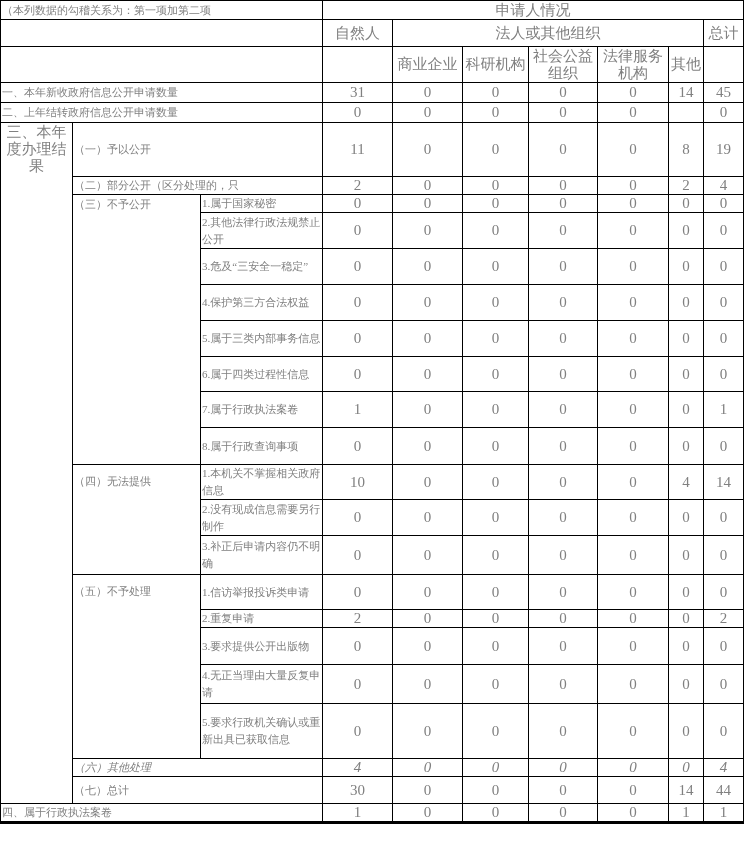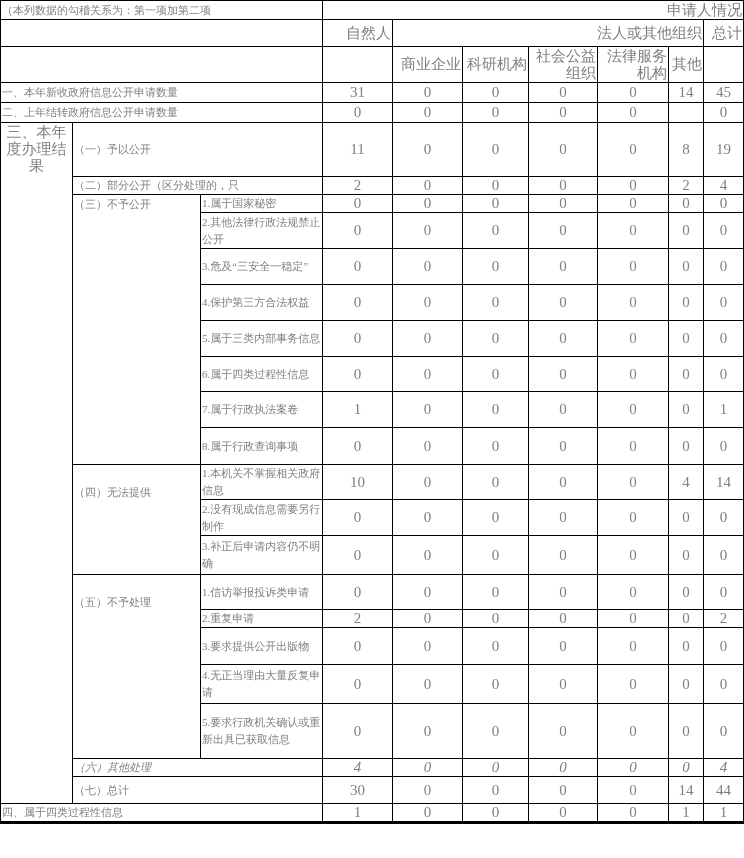--- a/index.html
+++ b/index.html
@@ -20,22 +20,22 @@
     line-height:17px;
     text-align:center;
     vertical-align:middle;
     padding:0 1px;
     overflow:hidden;
   }
   td.lab{text-align:left;font-size:11px;}
   td.cen{text-align:center;}
   td.nw{white-space:nowrap;}
   td.vtop{vertical-align:top;padding-top:1px;}
-  td.pt{padding-top:19px;}
-  td.hd{font-size:15px;text-align:right;}
+  td.pt{padding-top:9px;font-family:Liberation Mono, monospace;}
+  td.hd{font-size:15px;text-align:center;}
 </style>
 </head>
 <body>
 
 <table class="report">
   <colgroup>
     <col style="width:72px">
       <col style="width:128px">
       <col style="width:122px">
     <col style="width:70px">
@@ -287,21 +287,21 @@
         <td colspan="2" class="lab nw">（七）总计</td>
         <td>30</td>
         <td>0</td>
         <td>0</td>
         <td>0</td>
         <td>0</td>
         <td>14</td>
         <td>44</td>
       </tr>
       <tr style="height: 19px;">
-        <td colspan="3" class="lab nw">四、属于四类过程性信息</td>
+        <td colspan="3" class="lab nw">四、属于行政执法案卷</td>
         <td>1</td>
         <td>0</td>
         <td>0</td>
         <td>0</td>
         <td>0</td>
         <td>1</td>
         <td>1</td>
       </tr>
     </tbody>
 </table>

